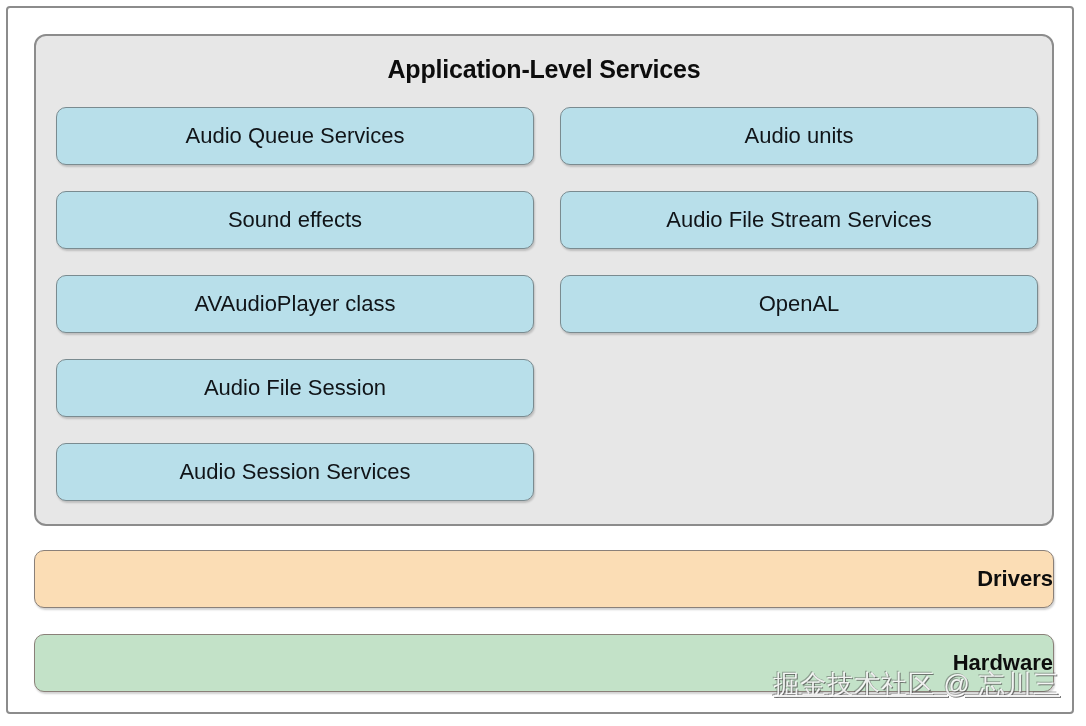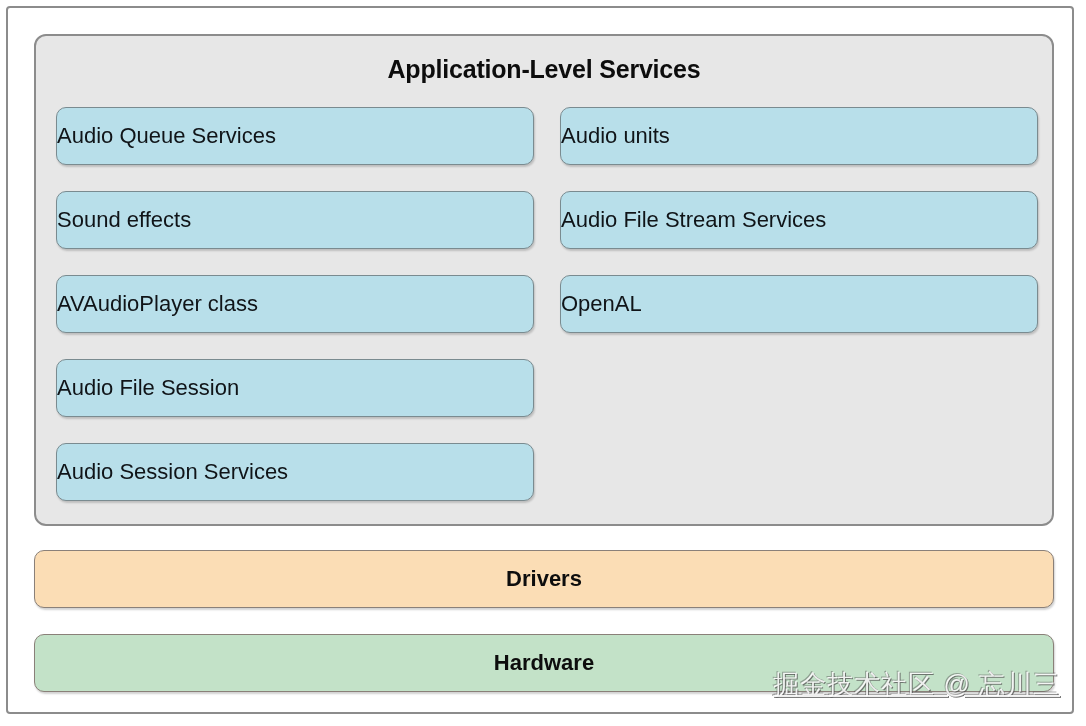--- a/index.html
+++ b/index.html
@@ -65,38 +65,38 @@
   .service-box {
     box-sizing: border-box;
     width: 100%;
     height: 58px;
     margin-bottom: 26px;
     background: #b8dfea;
     border: 1.6px solid #7a8b90;
     border-radius: 10px;
     display: flex;
     align-items: center;
-    justify-content: flex-start;
+    justify-content: center;
     font-size: 22px;
     color: #101418;
     box-shadow: 1px 2px 2px rgba(0,0,0,0.18);
   }
 
   
   .layer-bar {
     position: absolute;
     left: 26px;
     width: 1020px;
     height: 58px;
     box-sizing: border-box;
     border: 1.6px solid #8a8079;
     border-radius: 10px;
     display: flex;
     align-items: center;
-    justify-content: center;
+    justify-content: flex-end;
     font-size: 22px;
     font-weight: bold;
     color: #0d0d0d;
     box-shadow: 1px 2px 2px rgba(0,0,0,0.18);
   }
   #drivers-bar  { top: 542px; background: #fbddb5; }
   #hardware-bar { top: 626px; background: #c3e2c8; }
 
   
   #watermark {

